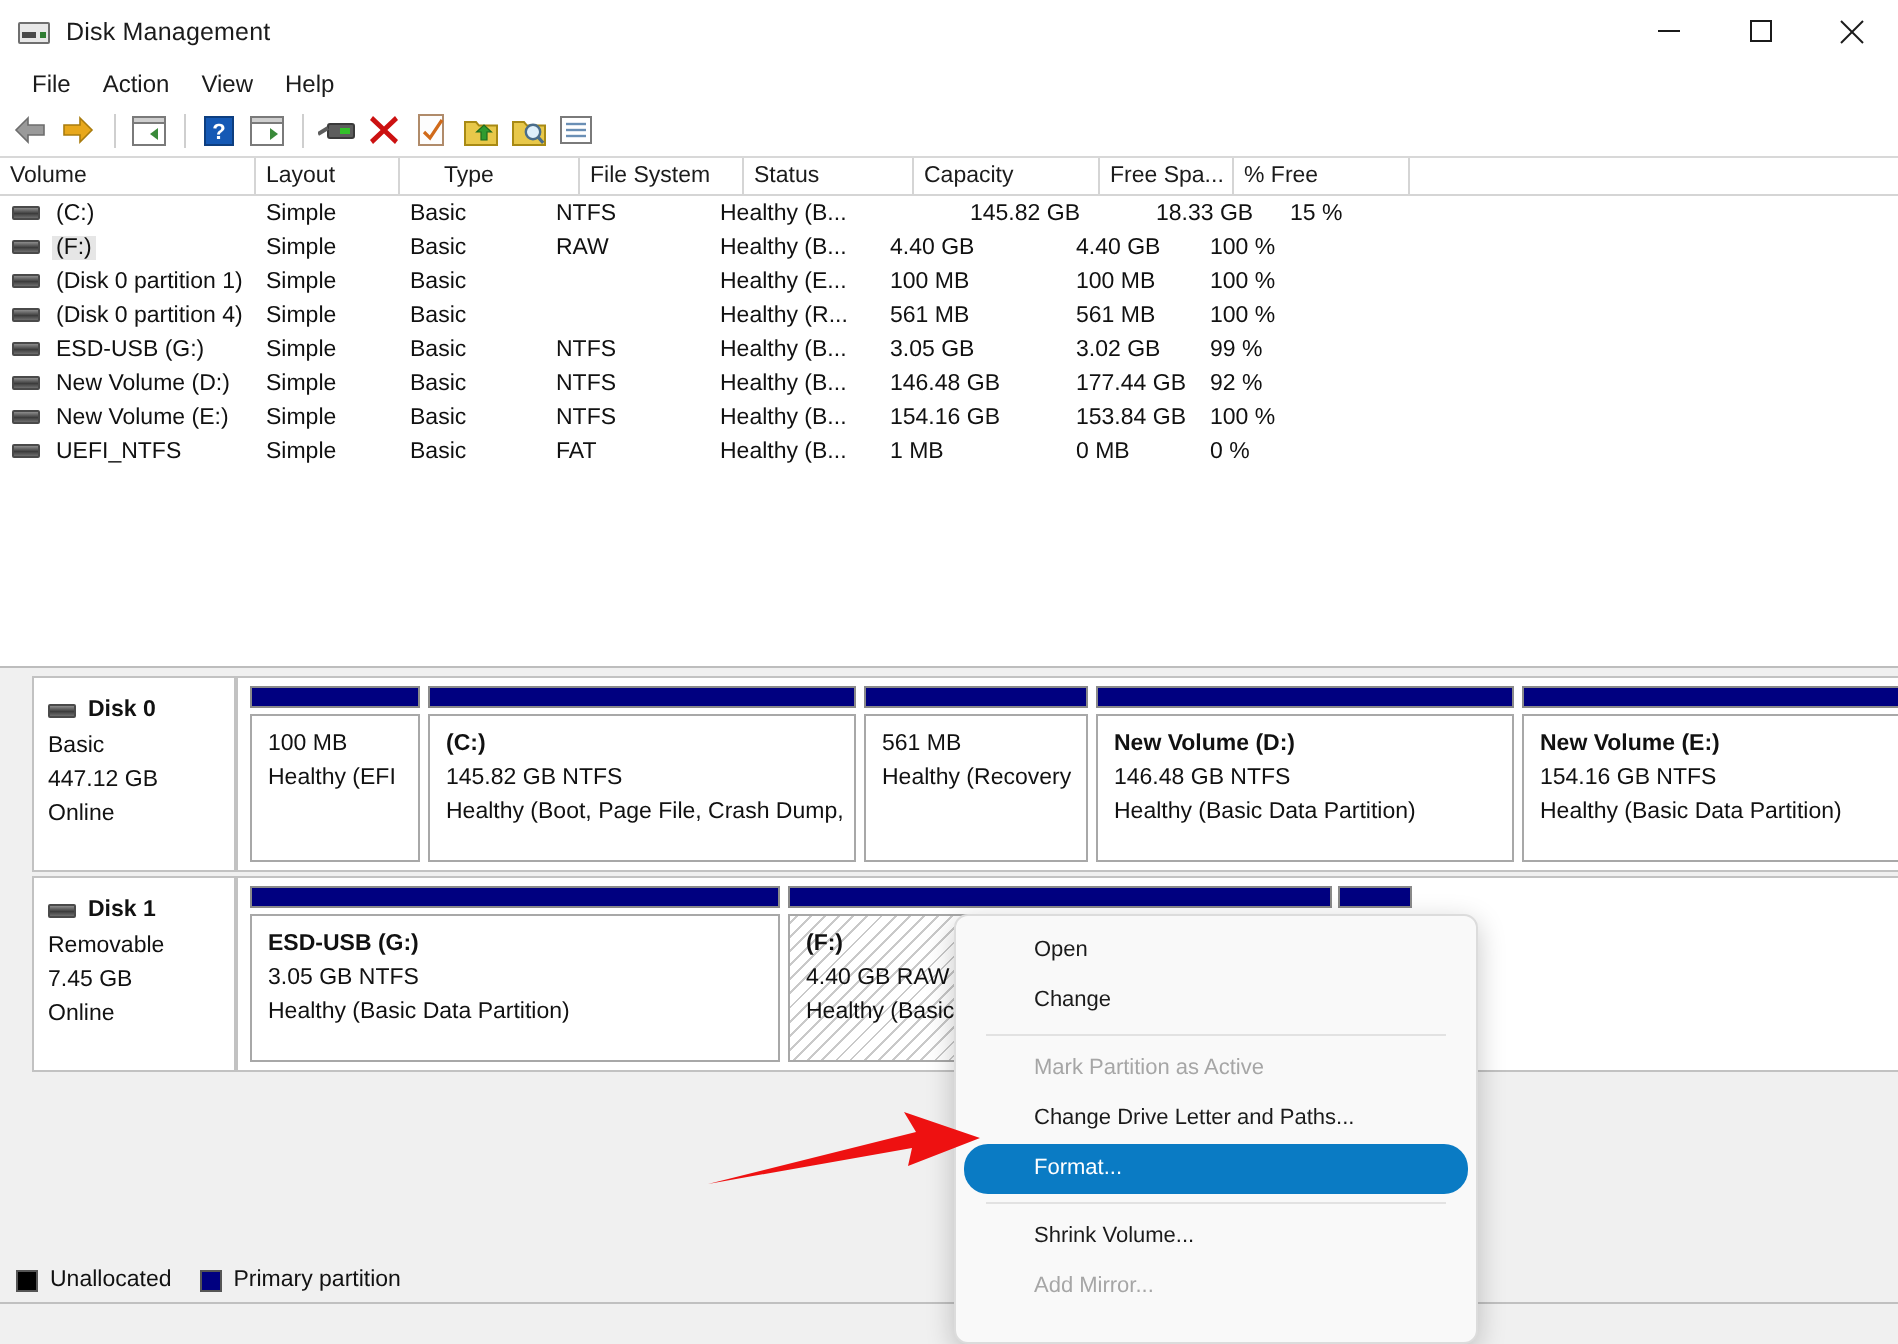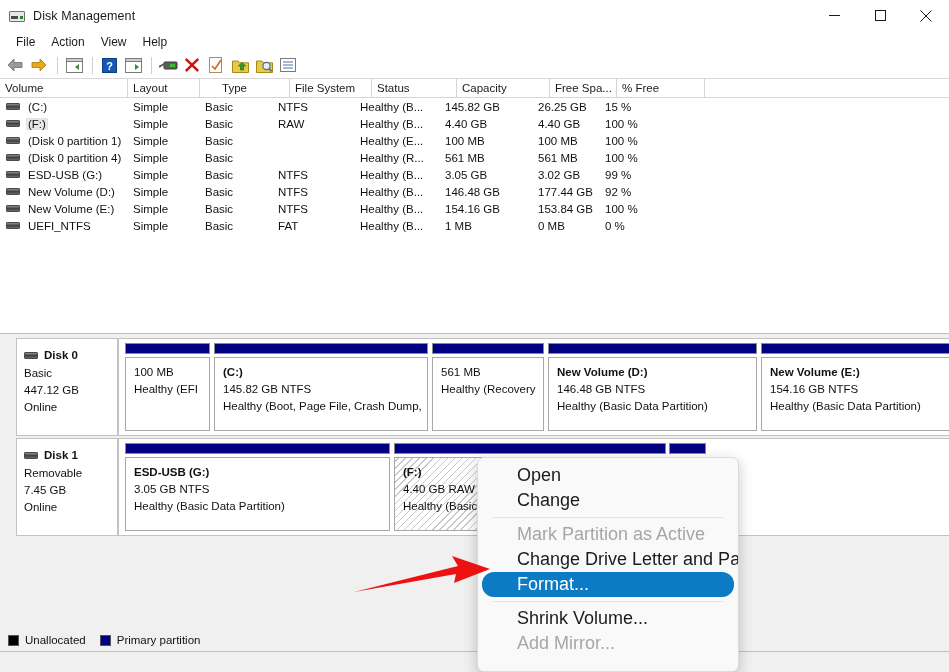--- a/index.html
+++ b/index.html
@@ -245,21 +245,21 @@
     border: 1px solid #dcdcdc;
     border-radius: 7px;
     box-shadow: 0 4px 14px rgba(0,0,0,0.22);
     padding: 5px 4px 0 4px;
     overflow: hidden;
   }
   .ctx-item {
     height: 25px;
     line-height: 25px;
     padding-left: 35px;
-    font-size: 18px;
+    font-size: 11px;
     color: #1b1b1b;
     border-radius: 4px;
     white-space: nowrap;
   }
   .ctx-item.disabled { color: #a6a6a6; }
   .ctx-item.highlight {
     background: #0a7bc4;
     color: #ffffff;
     border-radius: 12px;
   }
@@ -403,22 +403,22 @@
     <div class="vol-rows" id="vol-rows">
         <div class="vrow">
           <div class="cell c0" style="width: 128px;">
             <div class="disk-glyph"></div>
             <span class="vname">(C:)</span>
           </div>
           <div class="cell c1" style="width: 72px;">Simple</div>
           <div class="cell c2" style="width: 73px;">Basic</div>
           <div class="cell c3" style="width: 82px;">NTFS</div>
           <div class="cell c4" style="width: 85px;">Healthy (B...</div>
-          <div class="cell c5" style="width: 93px;">145.82 GB</div>
-          <div class="cell c6" style="width: 67px;">26.25 GB</div>
+          <div class="cell c5" style="width: 93px; margin-left: 40px;">145.82 GB</div>
+          <div class="cell c6" style="width: 67px;">18.33 GB</div>
           <div class="cell c7" style="width: 88px;">15 %</div>
         </div>
         <div class="vrow selected">
           <div class="cell c0" style="width: 128px;">
             <div class="disk-glyph"></div>
             <span class="vname">(F:)</span>
           </div>
           <div class="cell c1" style="width: 72px;">Simple</div>
           <div class="cell c2" style="width: 73px;">Basic</div>
           <div class="cell c3" style="width: 82px;">RAW</div>

